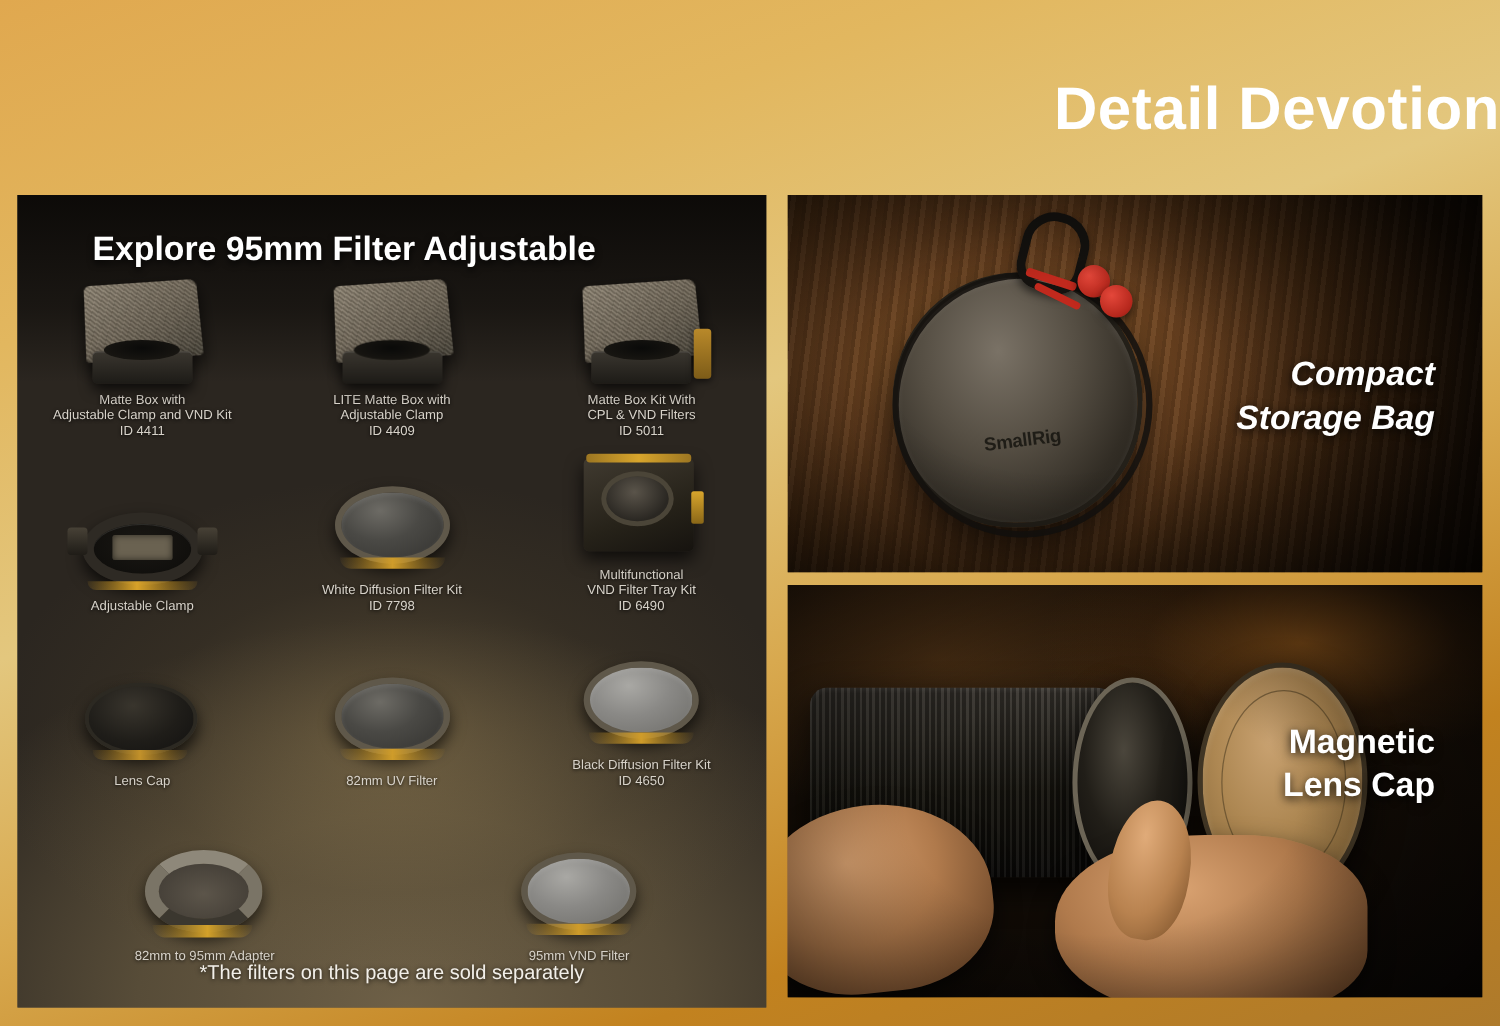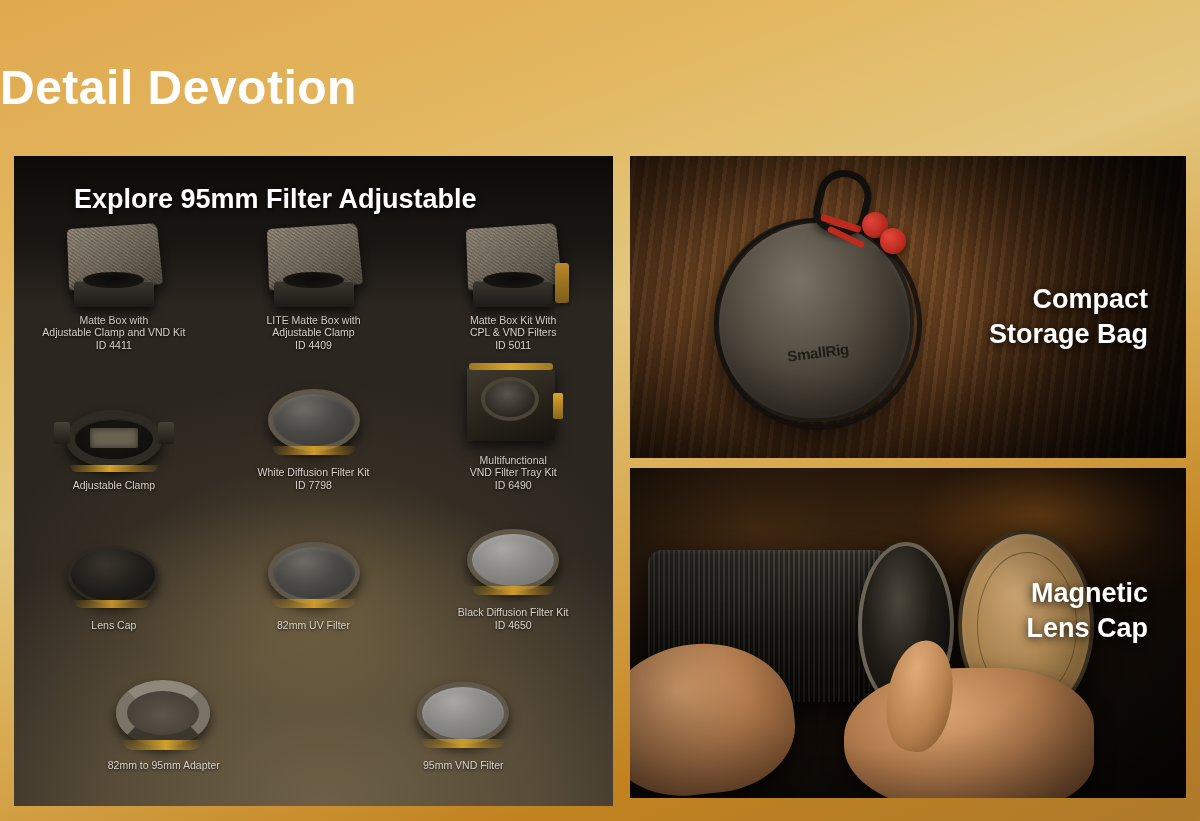--- a/index.html
+++ b/index.html
@@ -26,21 +26,21 @@
         #ae7a2b 100%);
     overflow: hidden;
   }
 
   
   #hero-title {
     position: absolute;
     top: 62px;
     left: 0;
     width: 1200px;
-    text-align: left;
+    text-align: right;
     font-size: 48px;
     font-weight: bold;
     color: #ffffff;
     letter-spacing: 0.5px;
     line-height: 1.1;
   }
 
   
   #ecosystem-panel {
     position: absolute;
@@ -378,21 +378,21 @@
     right: 38px;
     text-align: right;
     font-size: 27px;
     font-weight: bold;
     color: #ffffff;
     line-height: 1.28;
     white-space: pre-line;
     z-index: 9;
     text-shadow: 0 2px 8px rgba(0,0,0,0.85);
   }
-  #storage-bag-caption { top: 126px; }
+  #storage-bag-caption { top: 126px; font-style: italic; }
   #lens-cap-caption    { top: 108px; }
 
   
   #bag-scene {
     position: absolute;
     inset: 0;
     background:
       repeating-linear-gradient(97deg, rgba(0,0,0,0.16) 0 3px, rgba(255,255,255,0.035) 3px 7px, rgba(0,0,0,0.10) 7px 13px),
       radial-gradient(ellipse 70% 80% at 32% 45%, #8a5a28 0%, #6b4220 38%, #40260f 72%, #241508 100%);
   }
@@ -672,20 +672,21 @@
                 <div class="glass"></div>
                 <div class="rim-gold"></div>
               </div>
           </div>
           <div class="cell-label">95mm VND Filter</div>
         </div>
       </div>
 
     </div>
 
+    <div id="ecosystem-footnote">*The filters on this page are sold separately</div>
   </div>
 
   <div class="photo-panel" id="storage-bag-panel">
     <div id="bag-scene">
       <div id="bag-case">
         <div class="seam"></div>
         <div id="bag-logo">SmallRig</div>
       </div>
       <div id="bag-carabiner"></div>
       <div class="zip-strap" id="zip-strap-1"></div>

